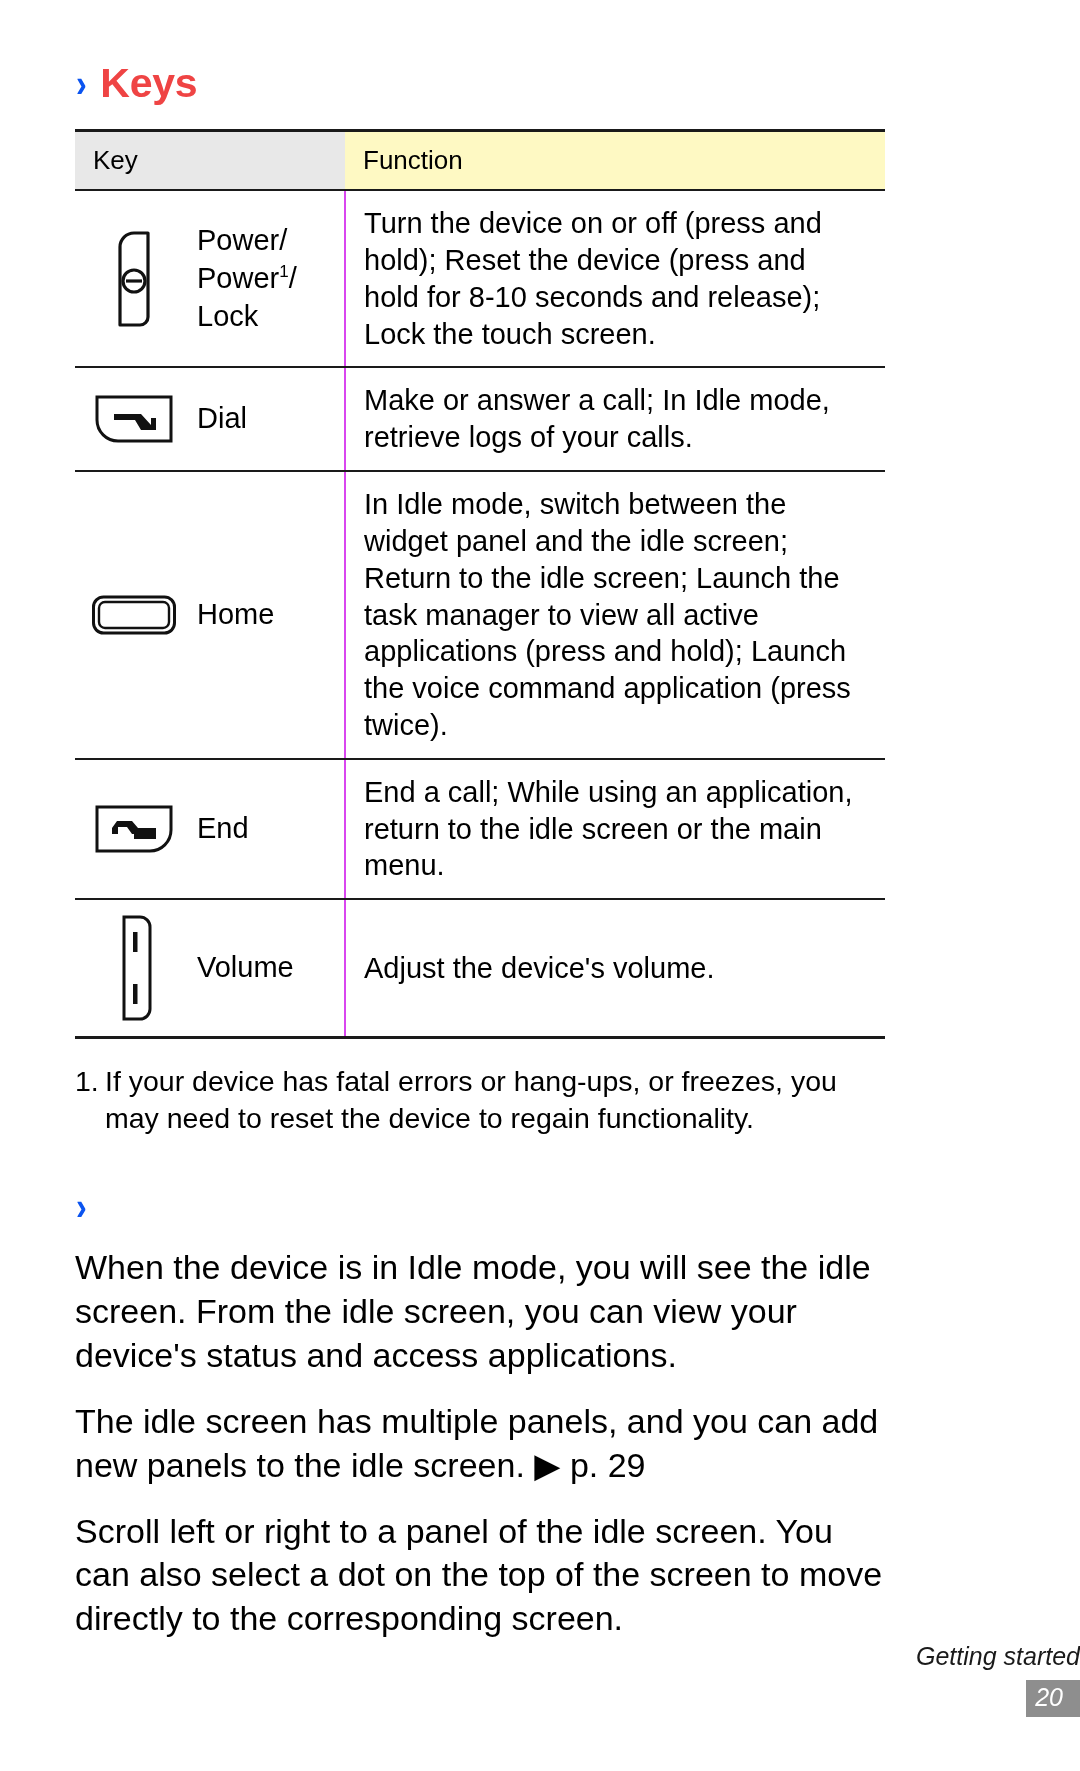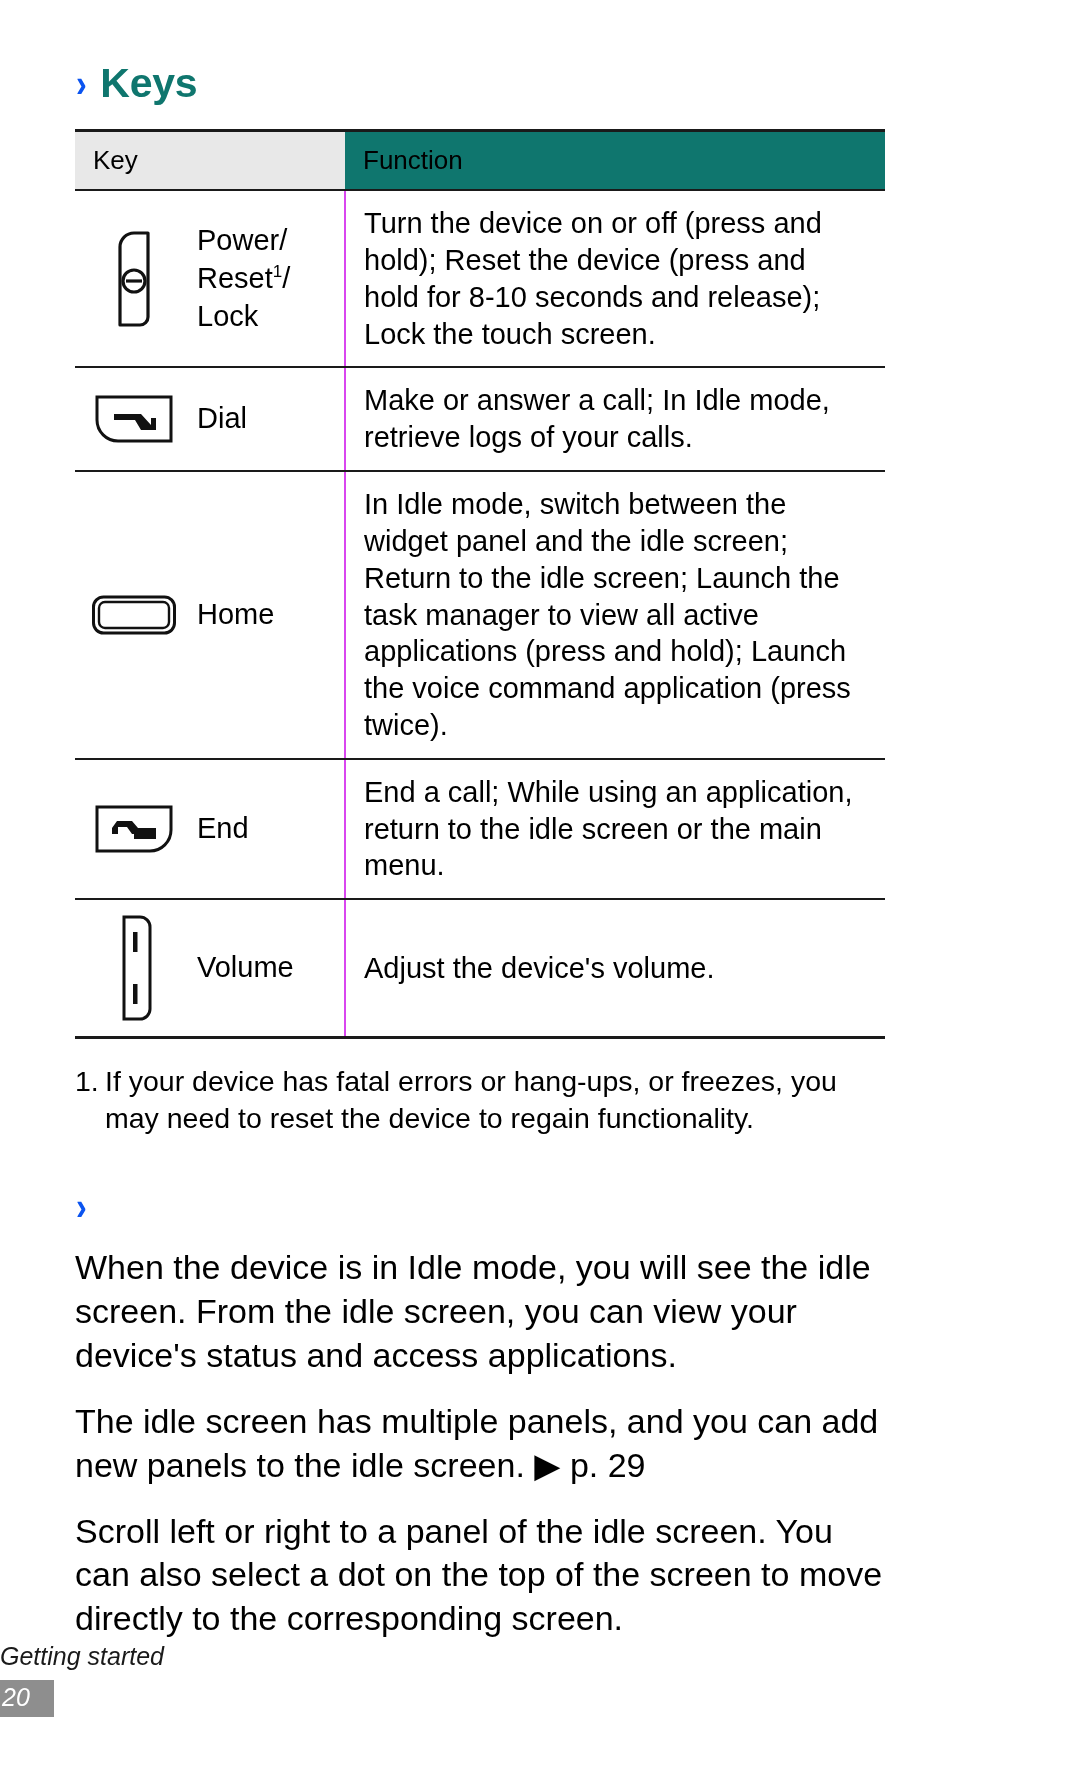--- a/index.html
+++ b/index.html
@@ -34,40 +34,40 @@
   }
   .chev {
     color: #0b54f0;
     font-weight: bold;
     font-size: 38px;
     margin-right: 13px;
     line-height: 1;
     transform: scaleX(0.85);
     display: inline-block;
   }
-  .h-section .htxt { color: #0f766e; }
+  .h-section .htxt { color: #ef4444; }
 
   
   table.keys {
     width: 810px;
     border-collapse: collapse;
     table-layout: fixed;
   }
   table.keys tr.head th {
     font-weight: normal;
     font-size: 26px;
     text-align: left;
     padding: 13px 0 13px 18px;
     border-top: 3px solid #1a1a1a;
     border-bottom: 2px solid #1a1a1a;
     vertical-align: middle;
     height: 58px;
   }
   th.c-key { background: #e8e8e8; width: 270px; }
-  th.c-fn  { background: #0f766e; }
+  th.c-fn  { background: #fef9c3; }
 
   table.keys td {
     border-bottom: 2px solid #1a1a1a;
     vertical-align: middle;
     font-size: 29px;
     line-height: 1.27;
   }
   table.keys tr:last-child td { border-bottom: 3px solid #1a1a1a; }
 
   td.keycell {
@@ -119,21 +119,21 @@
     margin: 0 0 22px 0;
     width: 820px;
   }
 
   
   .footer {
     position: absolute;
     left: 0;
     bottom: 54px;
     width: 1080px;
-    text-align: left;
+    text-align: right;
   }
   .footer .chapter {
     font-size: 25px;
     font-style: italic;
     color: #1a1a1a;
     margin-bottom: 9px;
   }
   .footer .pagenum {
     display: inline-block;
     background: #8e8e8e;
@@ -166,21 +166,21 @@
           <div class="keyinner">
             <div class="iconbox">
               <svg class="ic" width="44" height="104" viewBox="0 0 44 104">
                 <path d="M8 20 A14 14 0 0 1 22 6 L36 6 L36 90 A8 8 0 0 1 28 98 L8 98 Z" fill="#ffffff" stroke="#111111" stroke-width="3.2" stroke-linejoin="round"></path>
                 <circle cx="22" cy="54" r="11" fill="#ffffff" stroke="#111111" stroke-width="3.2"></circle>
                 <line x1="14" y1="54" x2="30" y2="54" stroke="#111111" stroke-width="3.2"></line>
               </svg>
             </div>
             <div class="keylabel">
               <span>Power/</span><br>
-              <span>Reset</span><sup class="fn">1</sup>/<br>
+              <span>Power</span><sup class="fn">1</sup>/<br>
               <span>Lock</span>
             </div>
           </div>
         </td>
         <td class="fncell">Turn the device on or off (press and hold); Reset the device (press and hold for 8-10 seconds and release); Lock the touch screen.</td>
       </tr>
 
       <tr>
         <td class="keycell">
           <div class="keyinner">

